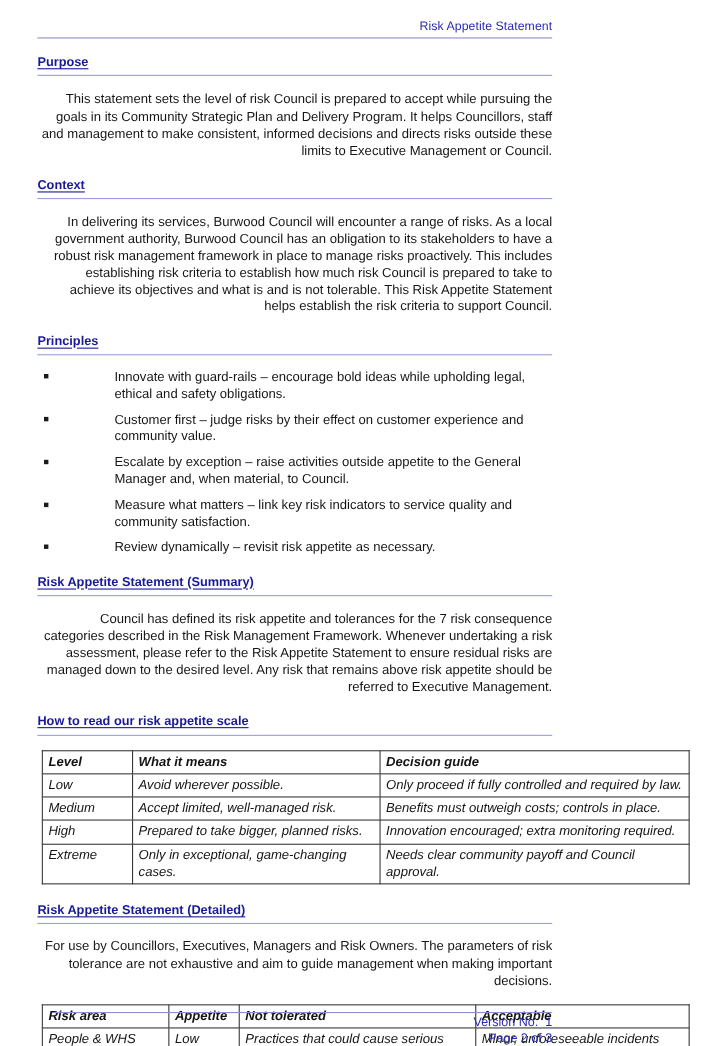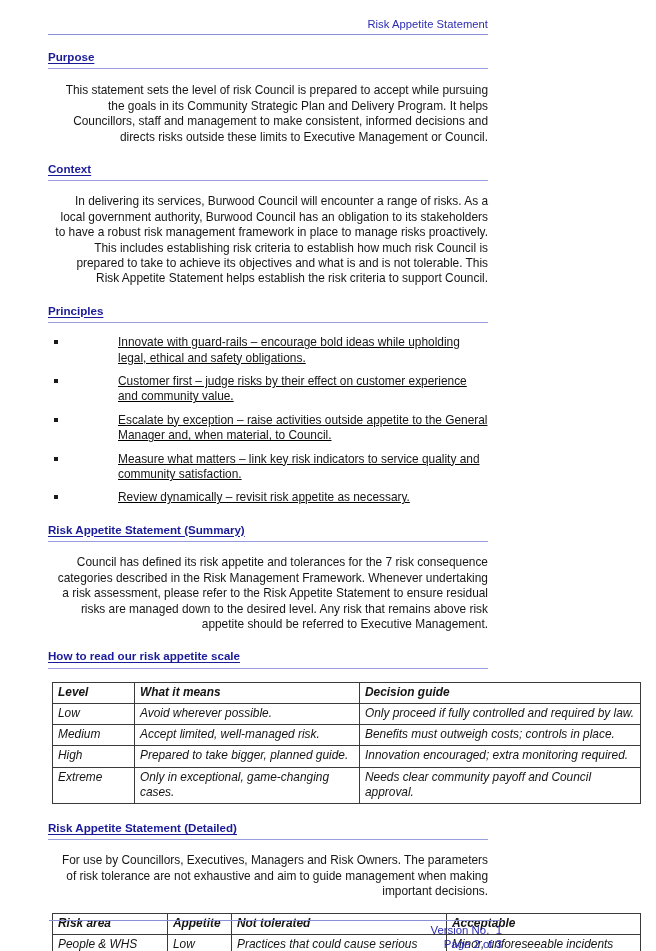--- a/index.html
+++ b/index.html
@@ -14,21 +14,21 @@
     overflow: hidden;
     font-family: "Liberation Sans", sans-serif;
     color: #000000;
   }
   .page {
     position: absolute;
     left: 0; top: 0;
     width: 536px;
     height: 951px;
     box-sizing: border-box;
-    padding: 0 48px;
+    padding: 0 34px;
   }
 
   
   .doc-header {
     padding-top: 14px;
     text-align: right;
     border-bottom: 1.1px solid #8b8fd4;
     padding-bottom: 2px;
     margin-bottom: 0;
   }
@@ -65,21 +65,20 @@
     color: #161616;
     text-align: right;
   }
   p.body.first { margin-top: 14px; }
 
   
   ul.principles {
     list-style: none;
     margin: 12px 0 0 0;
     padding: 0;
-    text-decoration: underline;
   }
   ul.principles li {
     position: relative;
     font-size: 11.9px;
     line-height: 15.4px;
     color: #161616;
     padding-left: 70px;
     margin-bottom: 8px;
   }
   ul.principles li:last-child { margin-bottom: 0; }
@@ -200,21 +199,21 @@
         <td>Avoid wherever possible.</td>
         <td>Only proceed if fully controlled and required by law.</td>
       </tr>
       <tr>
         <td>Medium</td>
         <td>Accept limited, well-managed risk.</td>
         <td>Benefits must outweigh costs; controls in place.</td>
       </tr>
       <tr>
         <td>High</td>
-        <td>Prepared to take bigger, planned guide.</td>
+        <td>Prepared to take bigger, planned risks.</td>
         <td>Innovation encouraged; extra monitoring required.</td>
       </tr>
       <tr>
         <td>Extreme</td>
         <td>Only in exceptional, game-changing cases.</td>
         <td>Needs clear community payoff and Council approval.</td>
       </tr>
     </tbody>
   </table>
 

